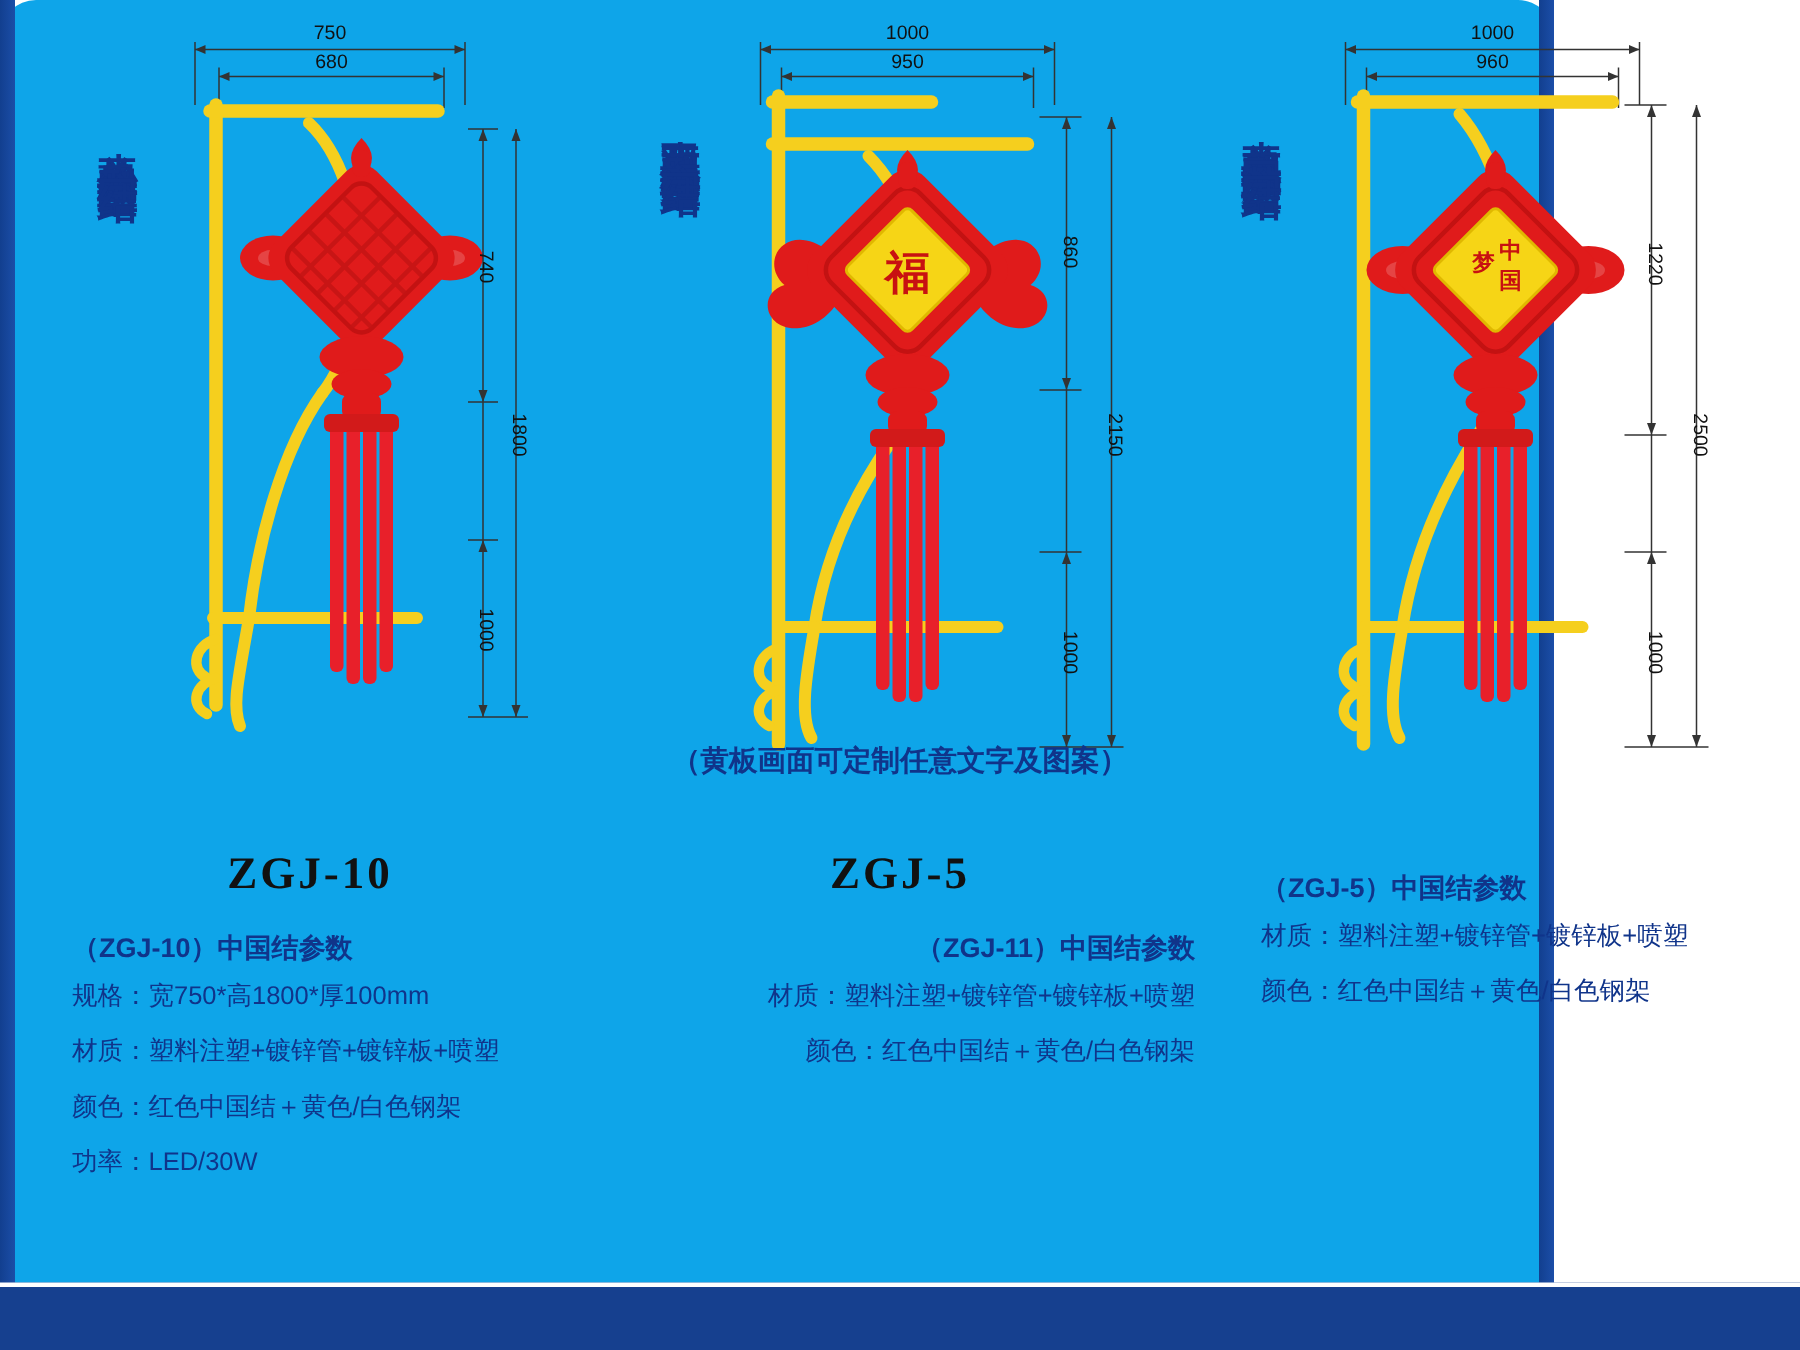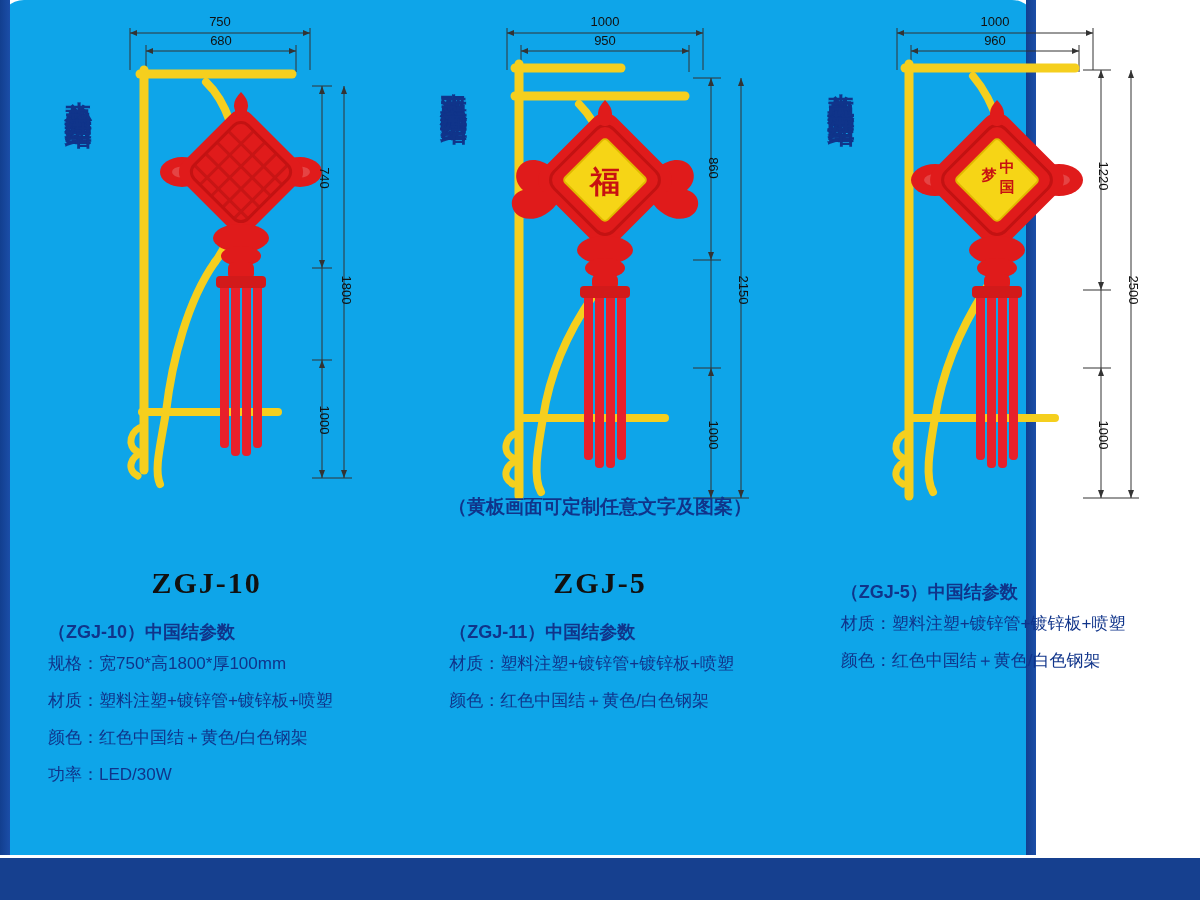--- a/index.html
+++ b/index.html
@@ -100,21 +100,21 @@
     color: #111111;
     letter-spacing: 2px;
     margin-top: 6px;
   }
 
   
   .spec {
     margin-top: 20px;
     padding-left: 38px;
   }
-  .col:nth-child(2) .spec { padding-left: 46px; }
+  .col:nth-child(2) .spec { padding-left: 46px; text-align: right; }
   .col:nth-child(3) .spec { padding-left: 44px; }
 
   .spec-title {
     font-size: 18px;
     color: #10348a;
     font-weight: bold;
     margin-bottom: 8px;
   }
   .spec-line {
     font-size: 17px;

